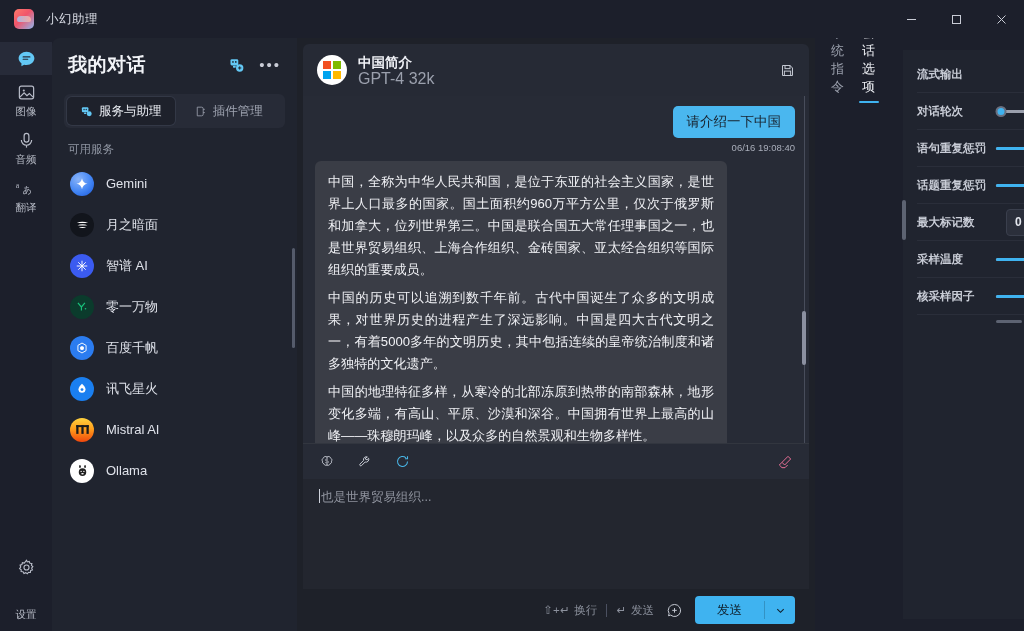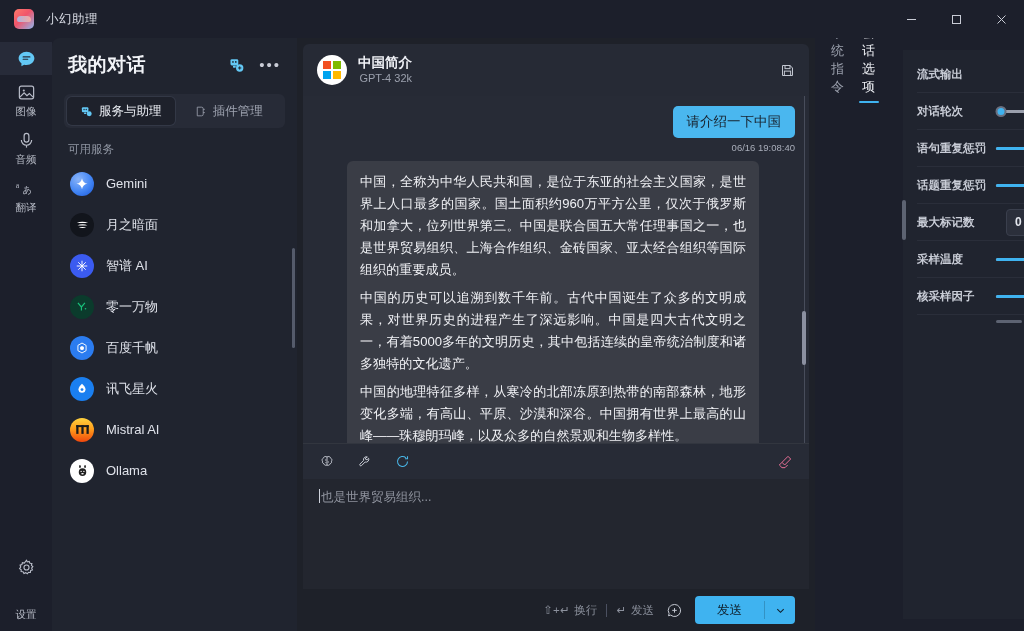--- a/index.html
+++ b/index.html
@@ -125,38 +125,38 @@
 
   
   .center { flex: 1; min-width: 0; display: flex; flex-direction: column; background: #1e2129; padding: 0 6px 0 6px; }
   .chat-head {
     height: 52px; min-height: 52px; margin-top: 6px;
     background: #262a35; border-radius: 6px 6px 0 0;
     display: flex; align-items: center; padding: 0 14px; gap: 11px;
   }
   .chat-avatar { width: 30px; height: 30px; border-radius: 50%; background:#fff; display:flex; align-items:center; justify-content:center; }
   .chat-title { font-size: 13.5px; font-weight: bold; color: #f0f2f7; line-height: 17px; }
-  .chat-sub { font-size: 11px; color: #9ba0ad; line-height: 15px; text-align: right; }
+  .chat-sub { font-size: 16px; color: #9ba0ad; line-height: 15px; }
   .chat-head-actions { margin-left: auto; color: #c3c7d1; display: flex; align-items: center; }
 
   .msgs {
     flex: 1; min-height: 0; background: #272b36;
     padding: 10px 14px 0 12px; position: relative; overflow: hidden;
   }
   .row-right { display: flex; flex-direction: column; align-items: flex-end; }
   .bubble-user {
     background: #4ab7ef; color: #17202b;
     font-size: 13.5px; padding: 7px 14px; border-radius: 5px;
     max-width: 70%;
   }
   .stamp { font-size: 9.5px; color: #a9aeba; margin-top: 4px; margin-bottom: 8px; }
   .bubble-bot {
     background: #3a3d46; border-radius: 6px;
     padding: 10px 13px 12px; width: 412px;
-    font-size: 13.1px; line-height: 22px; color: #f0f1f5; margin-left: 32px;
+    font-size: 13.1px; line-height: 22px; color: #f0f1f5;
   }
   .bubble-bot p { margin-bottom: 6px; text-align: justify; }
   .bubble-bot p:last-child { margin-bottom: 0; }
   .msgs-scrollbar { position: absolute; right: 3px; top: 0; bottom: 0; width: 4px; }
   .msgs-scrollbar .track { position:absolute; left:1.5px; top:0; bottom:0; width:1px; background:#484d5b; }
   .msgs-scrollbar .thumb { position: absolute; left: 0; top: 215px; width: 4px; height: 54px; background: #8b90a0; border-radius: 3px; }
 
   
   .composer { background: #272b36; display: flex; flex-direction: column; }
   .composer-tools {

